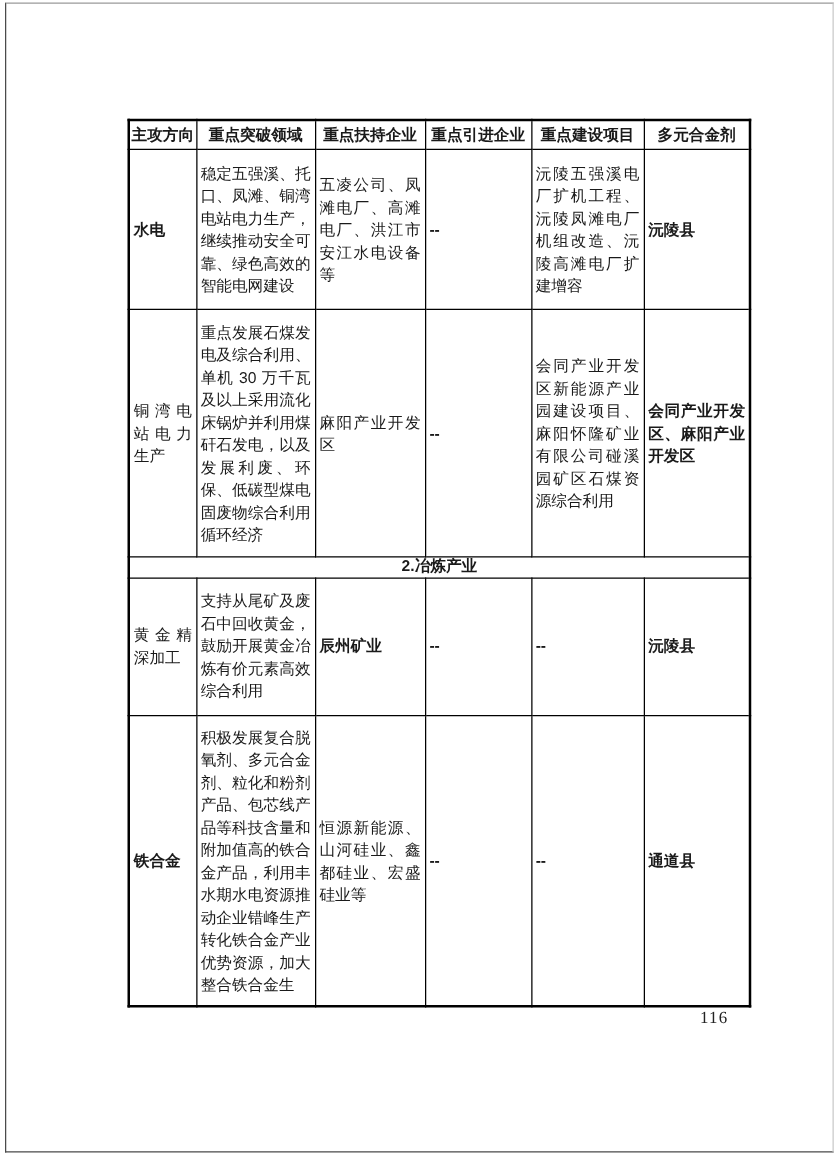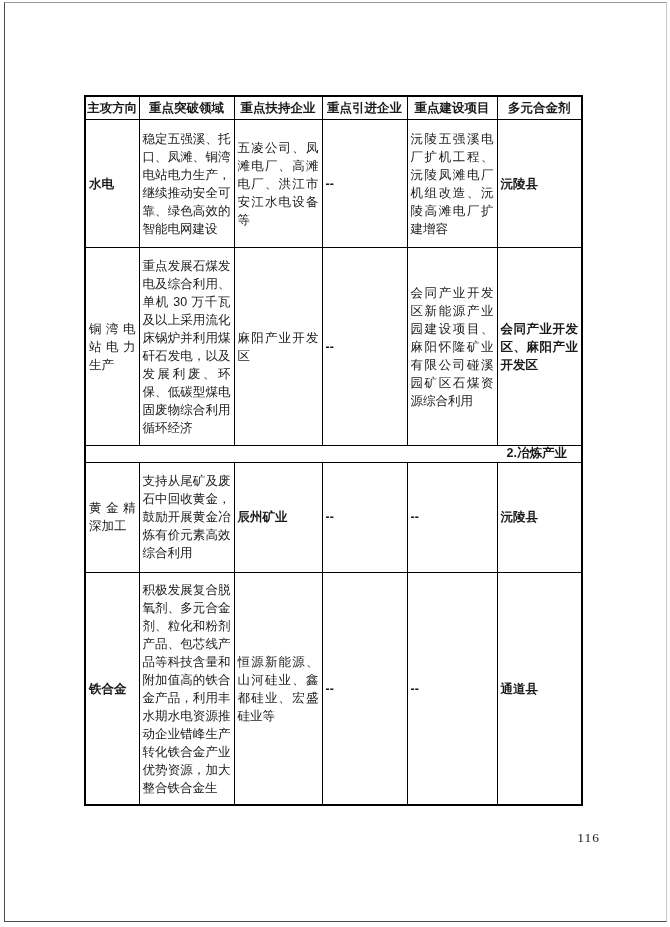--- a/index.html
+++ b/index.html
@@ -6,48 +6,48 @@
   body{
     width:670px;height:927px;position:relative;background:#ffffff;
     font-family:"Liberation Sans",sans-serif;color:#1a1a1a;overflow:hidden;
   }
   .page-frame{
     position:absolute;left:4px;top:2px;right:3px;bottom:5px;
     border:1px solid #4a4a4a;border-top-color:#9a9a9a;border-right-color:#c9c9c9;
     pointer-events:none;
   }
   .doc-table{
-    position:absolute;left:84px;top:95px;width:497px;
+    position:absolute;left:102px;top:95px;width:497px;
     border-collapse:collapse;table-layout:fixed;
     border:2px solid #000;
     font-size:12.5px;line-height:1.44;
   }
   .doc-table td,.doc-table th{
     border:1px solid #000;
     padding:1px 3px;
     overflow:hidden;
     vertical-align:middle;
     text-align:justify;
     text-justify:inter-character;
     word-break:break-all;
   }
   .doc-table th{
     font-weight:bold;text-align:center;white-space:nowrap;
     padding:2px 1px;height:18px;font-size:12.5px;
   }
   .cell-top{vertical-align:top;}
   .cell-plain{text-align:left;font-weight:bold;}
   .section-row td{
-    font-weight:bold;text-align:right;height:13px;line-height:1.1;
+    font-weight:bold;text-align:center;height:13px;line-height:1.1;
     padding:1px 14px;font-size:12.5px;
   }
   .page-number{
-    position:absolute;left:560px;top:830px;width:40px;
+    position:absolute;left:560px;top:806px;width:40px;
     font-family:"Liberation Serif",serif;font-size:13.5px;color:#222;
-    text-align:right;letter-spacing:1px;
+    text-align:left;letter-spacing:1px;
   }
 </style>
 </head>
 <body>
 
 <div class="page-frame"></div>
 
 <table class="doc-table">
   <colgroup>
     <col style="width:54px">

